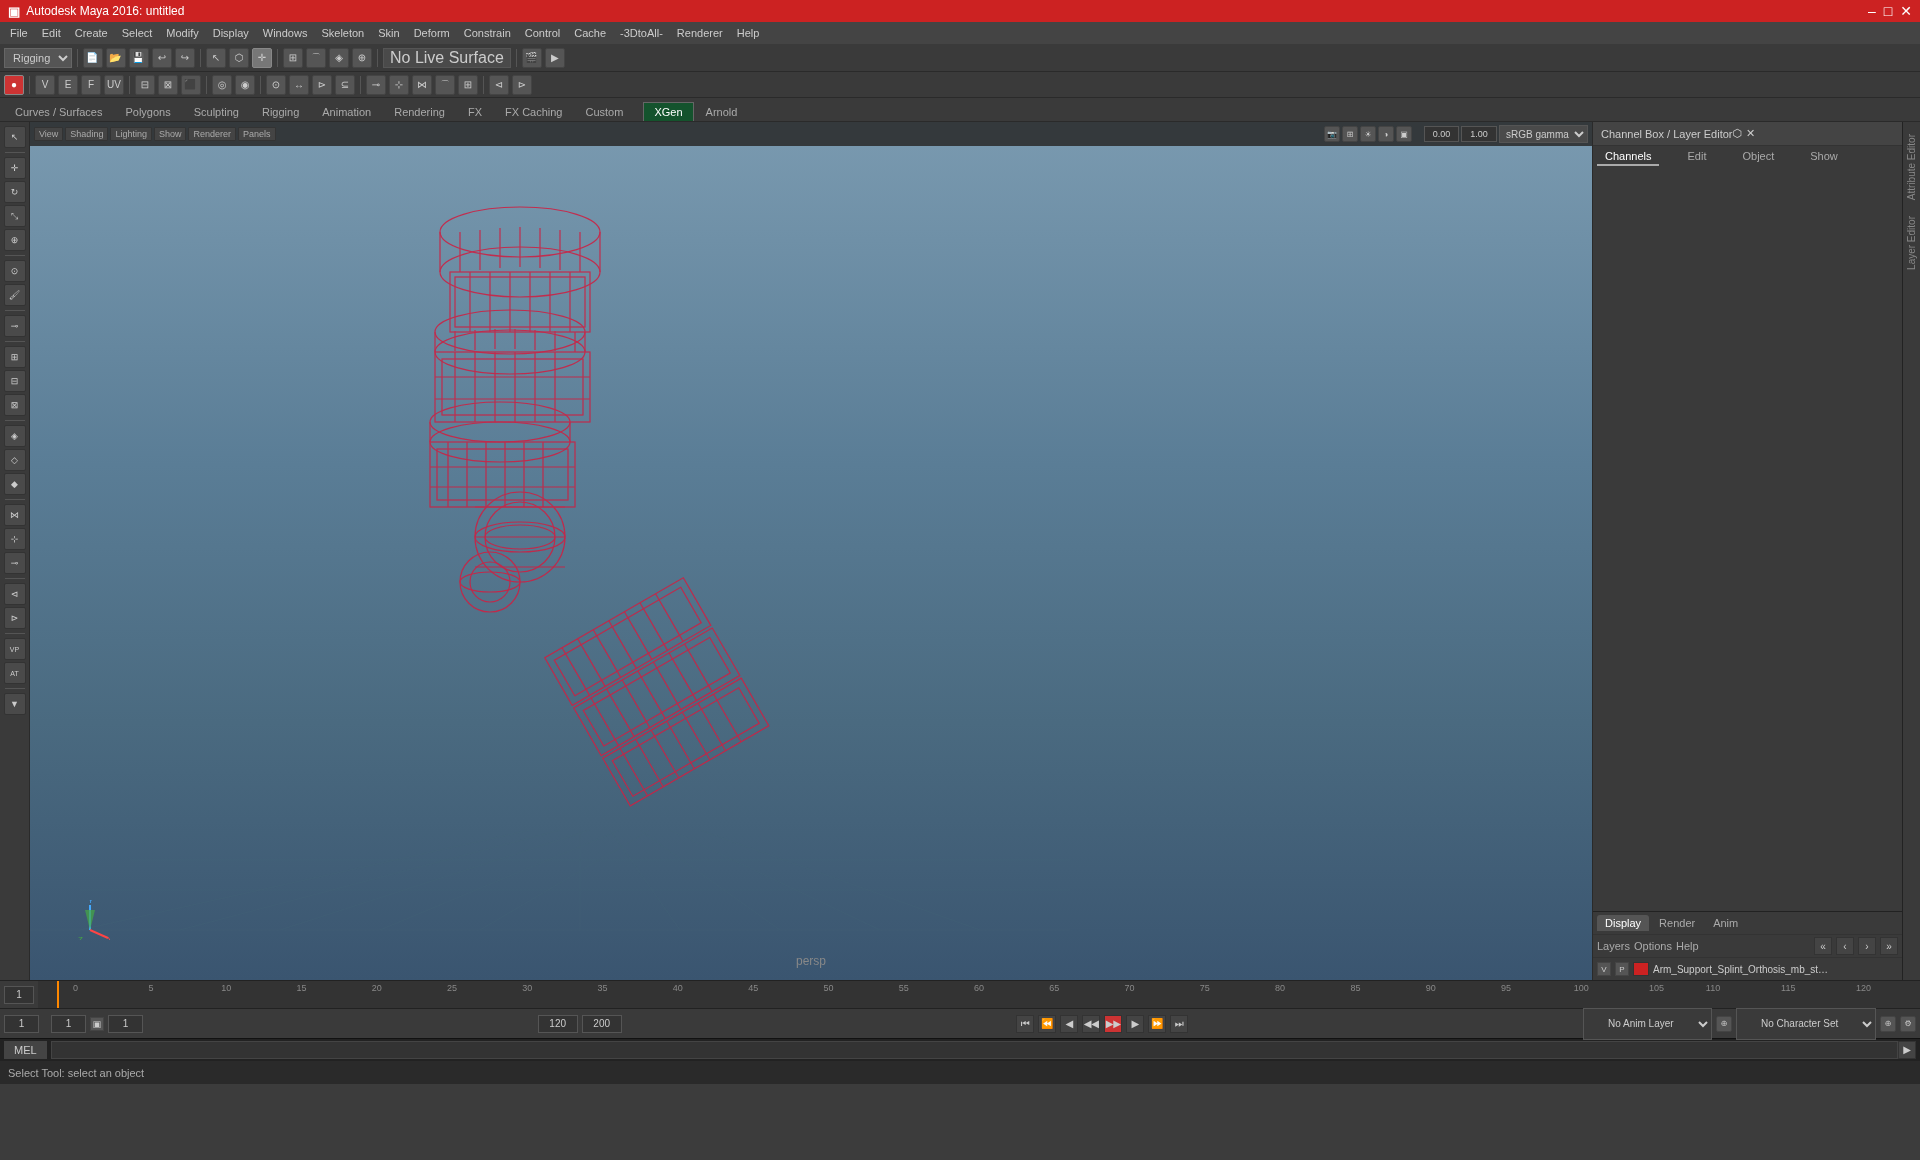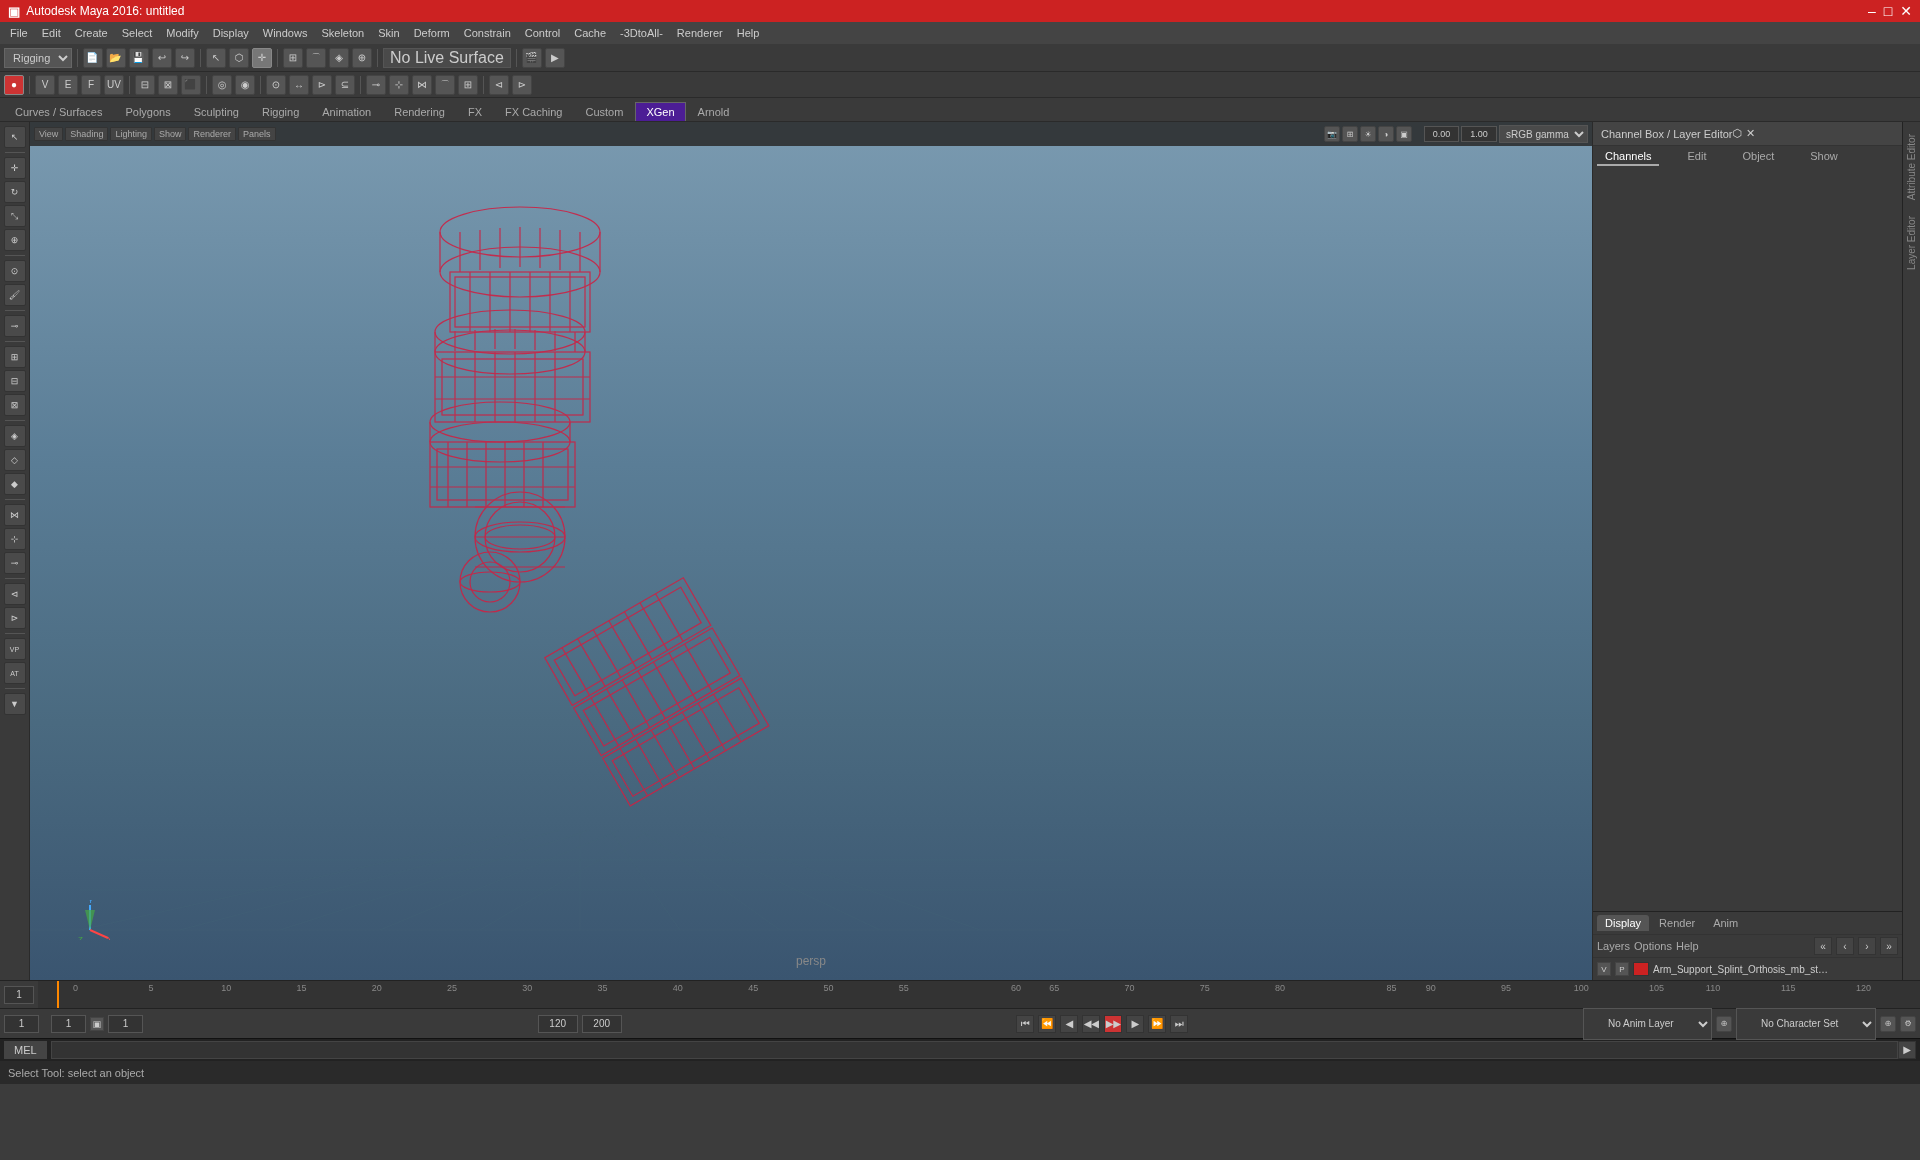--- a/index.html
+++ b/index.html
@@ -57,21 +57,21 @@
 
     
     #module-tabs {
       width: 100%; height: 24px; background: #3a3a3a;
       display: flex; align-items: flex-end; padding: 0 4px; border-bottom: 1px solid #2a2a2a;
     }
     .mod-tab {
       padding: 3px 10px; cursor: pointer; color: #aaa; font-size: 11px;
       border: 1px solid transparent; border-bottom: none; margin-right: 1px;
     }
-    .mod-tab.active { background: #4c1d95; color: #fff; border-color: #666; }
+    .mod-tab.active { background: #14532d; color: #fff; border-color: #666; margin-left: 8px; }
 
     
     #main-layout {
       display: flex; width: 100%; height: calc(1160px - 22px - 22px - 28px - 26px - 24px - 28px - 30px - 22px - 24px);
     }
 
     
     #left-toolbar {
       width: 30px; background: #3a3a3a; border-right: 1px solid #2a2a2a;
       display: flex; flex-direction: column; align-items: center; padding: 4px 2px; gap: 2px;
@@ -627,26 +627,26 @@
       <span class="tick-label" style="left:10%;">10</span>
       <span class="tick-label" style="left:14%;">15</span>
       <span class="tick-label" style="left:18%;">20</span>
       <span class="tick-label" style="left:22%;">25</span>
       <span class="tick-label" style="left:26%;">30</span>
       <span class="tick-label" style="left:30%;">35</span>
       <span class="tick-label" style="left:34%;">40</span>
       <span class="tick-label" style="left:38%;">45</span>
       <span class="tick-label" style="left:42%;">50</span>
       <span class="tick-label" style="left:46%;">55</span>
-      <span class="tick-label" style="left:50%;margin-left:37px;">60</span>
+      <span class="tick-label" style="left:50%;">60</span>
       <span class="tick-label" style="left:54%;">65</span>
       <span class="tick-label" style="left:58%;">70</span>
       <span class="tick-label" style="left:62%;">75</span>
       <span class="tick-label" style="left:66%;">80</span>
-      <span class="tick-label" style="left:70%;margin-left:36px;">85</span>
+      <span class="tick-label" style="left:70%;">85</span>
       <span class="tick-label" style="left:74%;">90</span>
       <span class="tick-label" style="left:78%;">95</span>
       <span class="tick-label" style="left:82%;">100</span>
       <span class="tick-label" style="left:86%;">105</span>
       <span class="tick-label" style="left:89%;">110</span>
       <span class="tick-label" style="left:93%;">115</span>
       <span class="tick-label" style="left:97%;">120</span>
 
       <div style="position:absolute;left:1%;top:0;width:2px;height:100%;background:#ff8800;"></div>
     </div>

